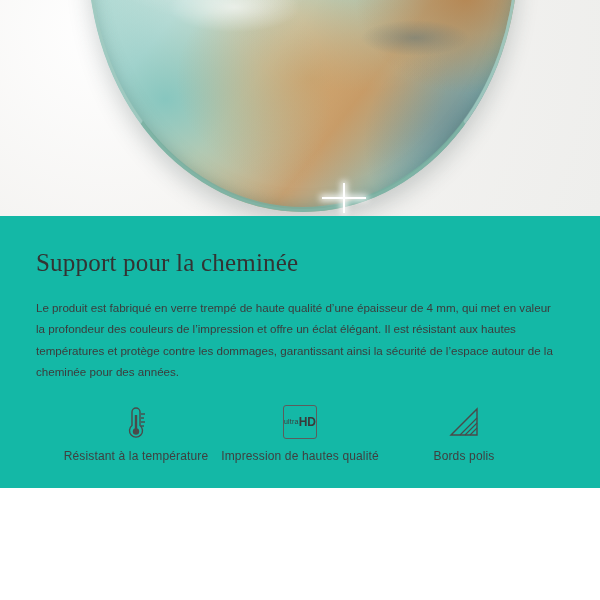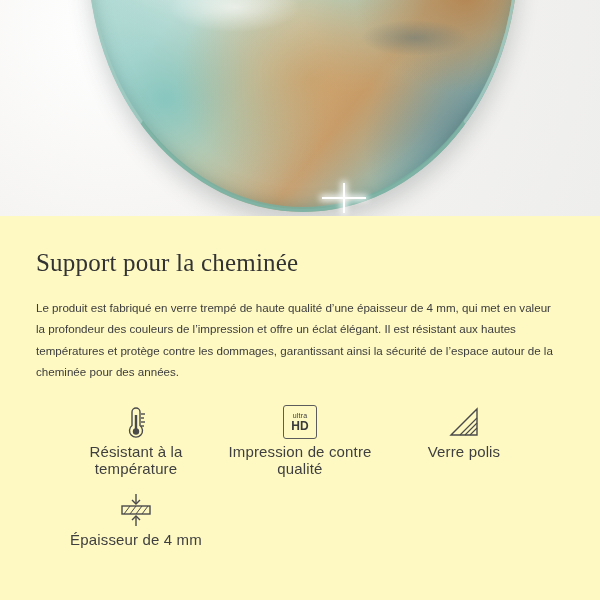--- a/index.html
+++ b/index.html
@@ -9,22 +9,22 @@
   body {
     width: 600px;
     height: 600px;
     background: #ffffff;
     font-family: "Liberation Sans", sans-serif;
     overflow: hidden;
   }
   .page {
     position: relative;
     width: 600px;
-    height: 600px;
-    background: #fef9c3;
+    height: 488px;
+    background: #14b8a6;
     overflow: hidden;
   }
 
   
   .hero {
     position: relative;
     width: 600px;
     height: 216px;
     background: #f2f2f0;
     overflow: hidden;
@@ -144,32 +144,33 @@
     justify-content: flex-start;
     height: 78px;
   }
   .feature-icon {
     height: 42px;
     display: flex;
     align-items: center;
     justify-content: center;
   }
   .feature-label {
-    font-size: 15px;
+    font-size: 12px;
     color: #3f3f3f;
     text-align: center;
+    margin-top: 6px;
     letter-spacing: 0.15px;
   }
   .hd-badge {
     width: 32px;
     height: 32px;
     border: 1.4px solid #5c5c5c;
     border-radius: 3px;
     display: flex;
-    flex-direction: column;
+    flex-direction: row;
     align-items: center;
     justify-content: center;
     color: #3a3a3a;
     line-height: 1;
   }
   .hd-badge .u { font-size: 7px; letter-spacing: 0.2px; }
   .hd-badge .h { font-size: 12px; font-weight: bold; margin-top: 1px; }
 </style>
 </head>
 <body>
@@ -211,35 +212,35 @@
         <div class="feature-label">Résistant à la température</div>
       </div>
 
       <div class="feature">
         <div class="feature-icon">
           <div class="hd-badge">
             <span class="u">ultra</span>
             <span class="h">HD</span>
           </div>
         </div>
-        <div class="feature-label">Impression de contre qualité</div>
+        <div class="feature-label">Impression de hautes qualité</div>
       </div>
 
 
 
       <div class="feature">
         <div class="feature-icon">
           <svg width="34" height="34" viewBox="0 0 34 34" fill="none" stroke="#4a4a4a" stroke-width="1.4">
             <path d="M4 30 L30 4 L30 30 Z"></path>
             <path d="M13 30 L30 13" stroke-width="1.1"></path>
             <path d="M18 30 L30 18" stroke-width="1.1"></path>
             <path d="M23 30 L30 23" stroke-width="1.1"></path>
           </svg>
         </div>
-        <div class="feature-label">Verre polis</div>
+        <div class="feature-label">Bords polis</div>
       </div>
 
       <div class="feature">
         <div class="feature-icon">
           <svg width="40" height="38" viewBox="0 0 40 38" fill="none" stroke="#4a4a4a" stroke-width="1.4">
             <line x1="20" y1="3" x2="20" y2="12"></line>
             <path d="M16 9 l4 4 l4 -4"></path>
             <line x1="20" y1="35" x2="20" y2="26"></line>
             <path d="M16 29 l4 -4 l4 4"></path>
             <rect x="6" y="15" width="28" height="8"></rect>

